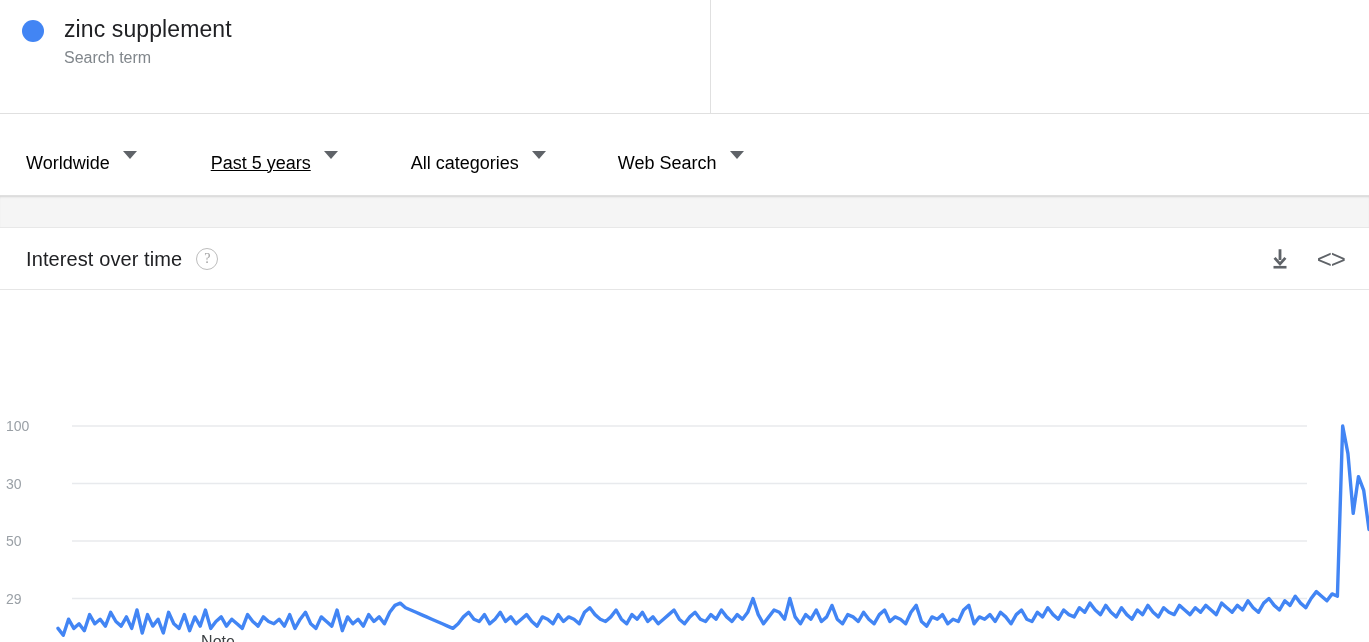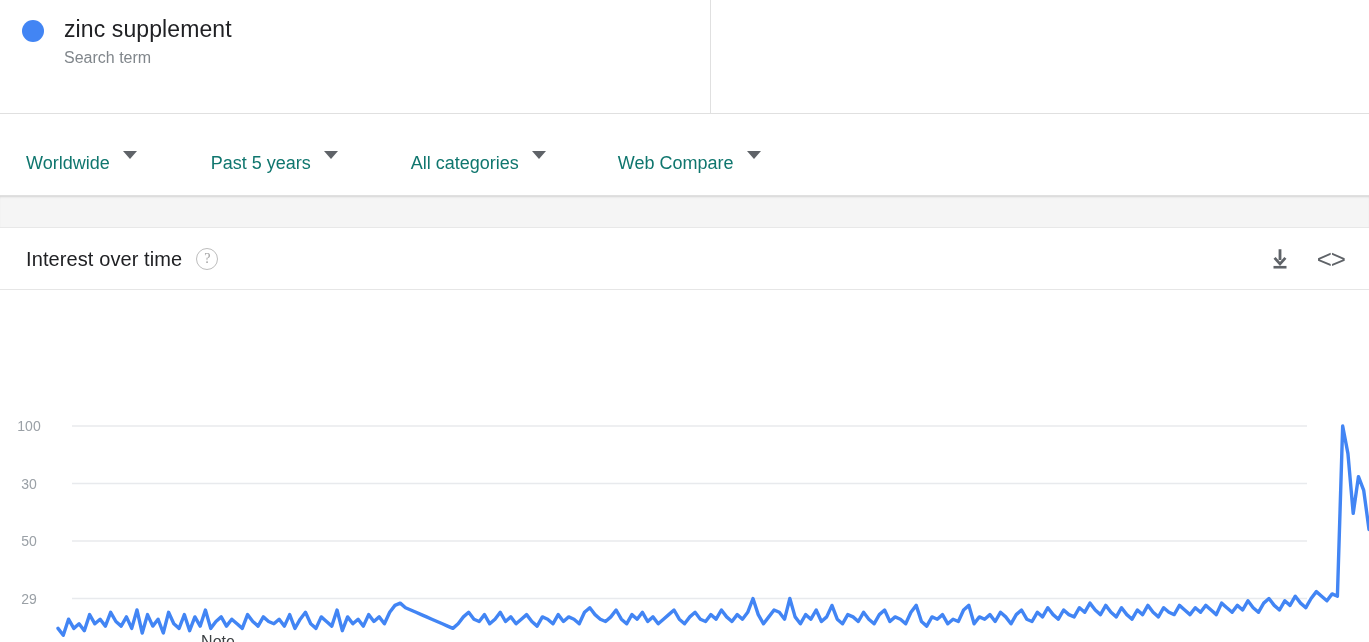--- a/index.html
+++ b/index.html
@@ -88,33 +88,33 @@
     background: #fff;
   }
   .filter {
     display: flex;
     align-items: center;
     cursor: pointer;
     margin-right: 0;
   }
   .filter-label {
     font-size: 18px;
-    color: #0f766e;
+    color: #000000;
     line-height: 22px;
     margin-top: 16px;
   }
   .caret {
     width: 0; height: 0;
     border-left: 7px solid transparent;
     border-right: 7px solid transparent;
     border-top: 8px solid #5f6368;
     margin-left: 13px;
   }
   .f0 { margin-right: 74px; }
-  .f1 { margin-right: 73px; }
+  .f1 { margin-right: 73px; text-decoration: underline; }
   .f2 { margin-right: 72px; }
 
   
   .band {
     height: 32px;
     background: #f5f5f5;
     box-shadow: inset 0 2px 3px -2px rgba(0,0,0,.28);
     border-bottom: 1px solid #e8e8e8;
   }
 
@@ -157,21 +157,21 @@
   }
 
   
   .chart-body { position: relative; height: 401px; background:#fff; }
   #chart-svg { position: absolute; left: 0; top: 0; }
 
   .ytick {
     position: absolute;
     right: 0;
     width: 46px;
-    text-align: center;
+    text-align: left;
     font-size: 14px;
     color: #9aa0a6;
     line-height: 14px;
   }
   .ytick-wrap { position:absolute; left:0; top:0; width:52px; height:100%; }
   .note-label {
     position: absolute;
     font-size: 16px;
     color: #3c4043;
     line-height: 18px;
@@ -200,21 +200,21 @@
     </div>
     <div class="filter f1">
       <span class="filter-label">Past 5 years</span>
       <span class="caret"></span>
     </div>
     <div class="filter f2">
       <span class="filter-label">All categories</span>
       <span class="caret"></span>
     </div>
     <div class="filter f3">
-      <span class="filter-label">Web Compare</span>
+      <span class="filter-label">Web Search</span>
       <span class="caret"></span>
     </div>
   </div>
 
   <div class="band"></div>
 
   <div class="chart-head">
     <div class="chart-title">Interest over time</div>
     <div class="help-icon">?</div>
     <div class="head-spacer"></div>

